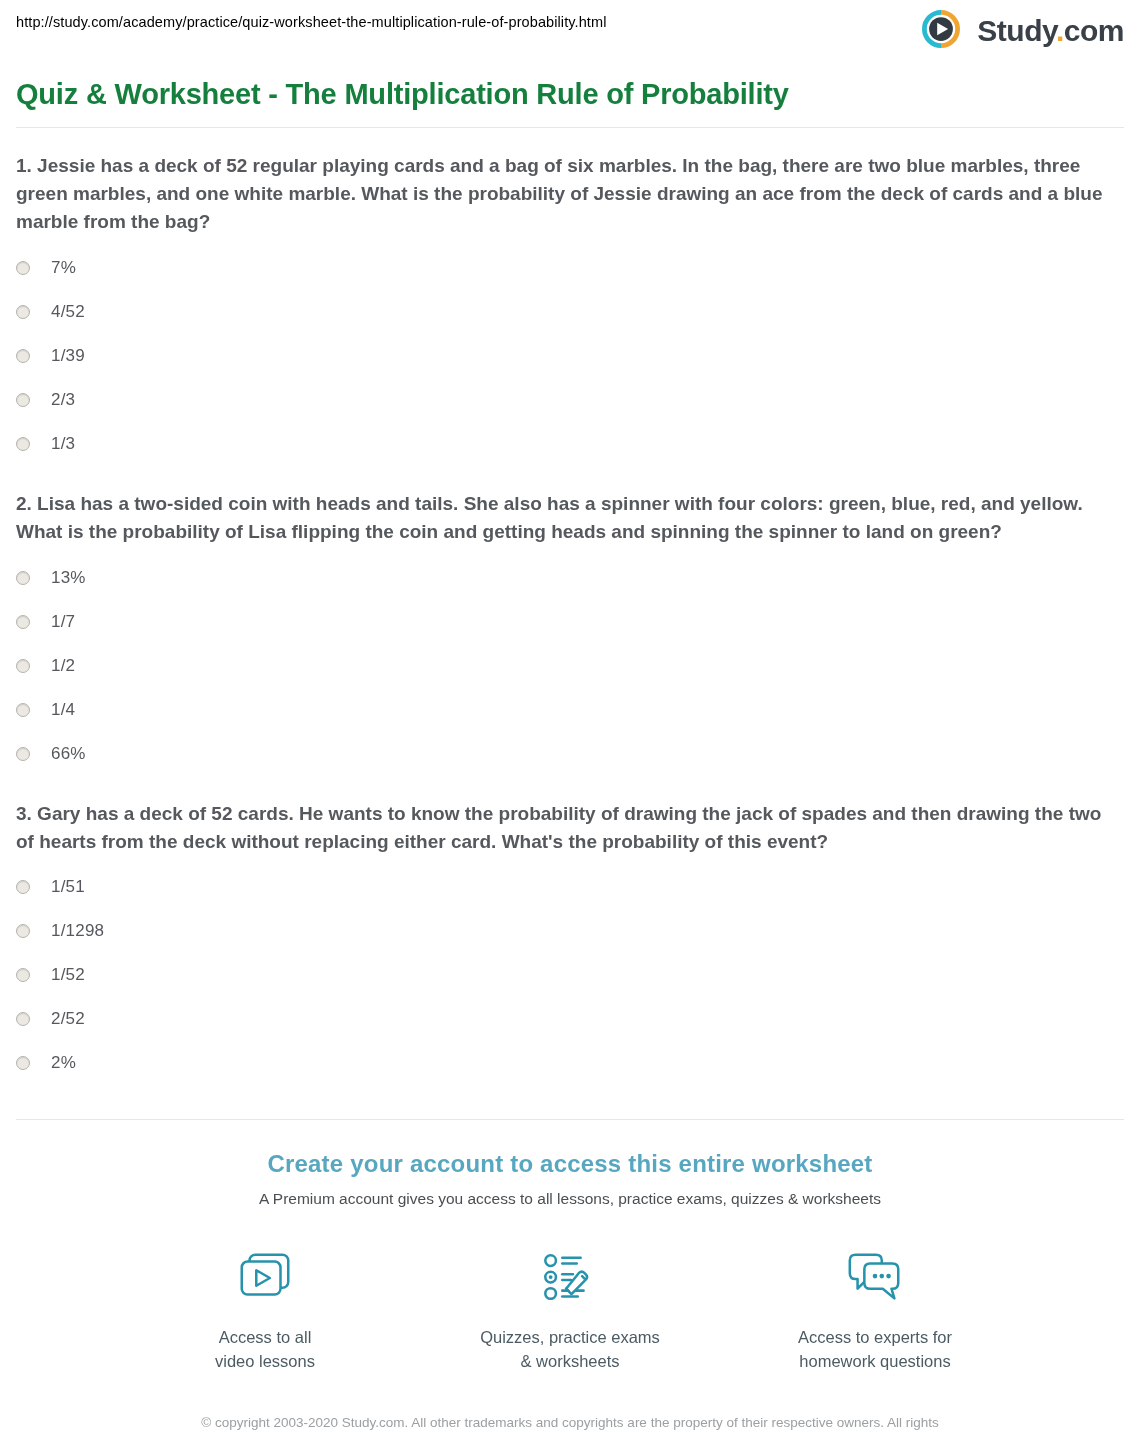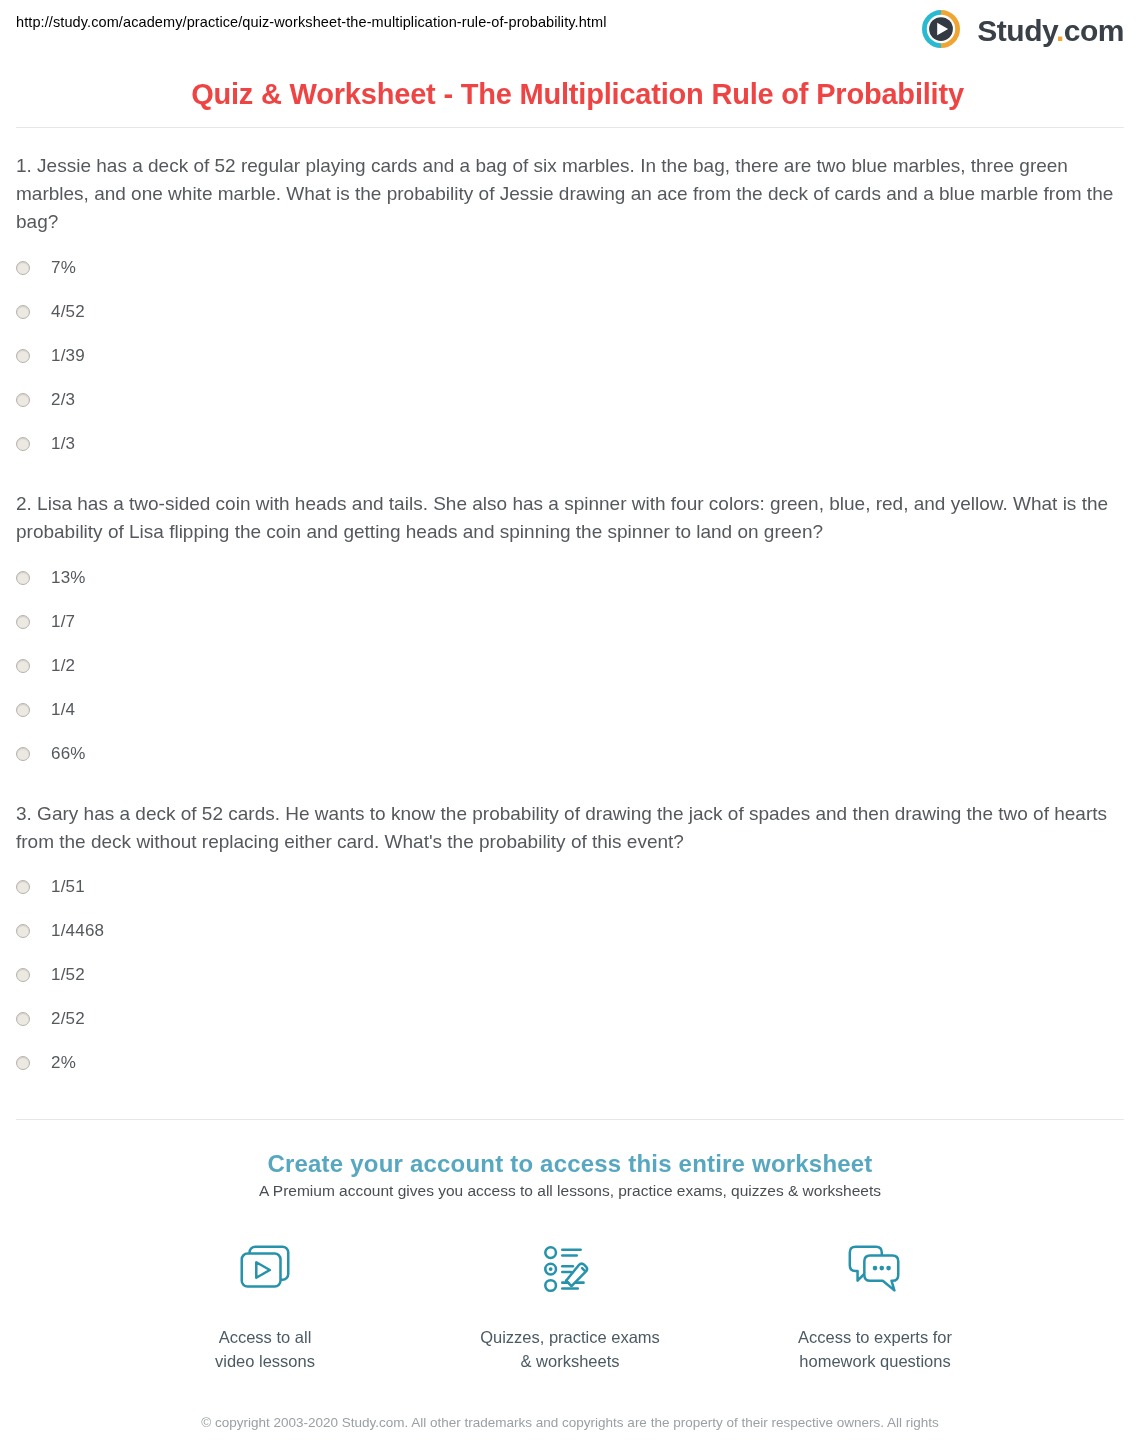--- a/index.html
+++ b/index.html
@@ -35,39 +35,38 @@
     font-size: 30px;
     font-weight: 600;
     color: #3a4047;
     letter-spacing: -0.5px;
     line-height: 1;
   }
   .logo-dot { color: #f0a432; }
 
   
   .page-title {
-    margin: 26px 16px 16px 31px;
+    margin: 26px 16px 16px 16px;
     font-size: 29px;
     font-weight: 700;
-    color: #ef4444;
+    color: #15803d;
     letter-spacing: -0.2px;
-    text-align: center;
   }
   .divider {
     border: none;
     border-top: 1px solid #e7e7e7;
     margin: 0 16px;
   }
 
   
   .question-block { margin-top: 24px; }
   .question-text {
     margin: 0 16px;
     font-size: 19px;
-    font-weight: 400;
+    font-weight: 700;
     color: #55595d;
     line-height: 1.47;
     max-width: 1108px;
   }
   .options { margin: 10px 10px 0 10px; }
   .option-row {
     display: flex;
     align-items: center;
     gap: 21px;
     padding: 12px 6px;
@@ -92,39 +91,39 @@
   .footer-divider { margin-top: 34px; }
   .footer-heading {
     margin-top: 30px;
     text-align: center;
     font-size: 24px;
     font-weight: 700;
     color: #57a7c0;
     letter-spacing: 0.2px;
   }
   .footer-subheading {
-    margin-top: 4px;
+    margin-top: 12px;
     text-align: center;
     font-size: 15.5px;
     color: #4a4f53;
   }
   .features {
     margin-top: 40px;
     display: flex;
     justify-content: center;
     align-items: flex-start;
     gap: 70px;
   }
   .feature {
     width: 235px;
     text-align: center;
   }
   .feature-icon { display: inline-block; height: 62px; }
   .feature-label {
-    margin-top: 20px;
+    margin-top: 12px;
     font-size: 16.5px;
     color: #4c5b63;
     line-height: 1.45;
   }
   .feature-label span { display: block; }
   .copyright {
     margin: 38px auto 28px auto;
     max-width: 760px;
     text-align: center;
     font-size: 13.5px;
@@ -207,21 +206,21 @@
 
 <div class="question-block">
   <p class="question-text">3. Gary has a deck of 52 cards. He wants to know the probability of drawing the jack of spades and then drawing the two of hearts from the deck without replacing either card. What's the probability of this event?</p>
   <div class="options">
     <div class="option-row">
       <span class="radio"></span>
       <span class="option-label">1/51</span>
     </div>
     <div class="option-row">
       <span class="radio"></span>
-      <span class="option-label">1/4468</span>
+      <span class="option-label">1/1298</span>
     </div>
     <div class="option-row">
       <span class="radio"></span>
       <span class="option-label">1/52</span>
     </div>
     <div class="option-row">
       <span class="radio"></span>
       <span class="option-label">2/52</span>
     </div>
     <div class="option-row">

